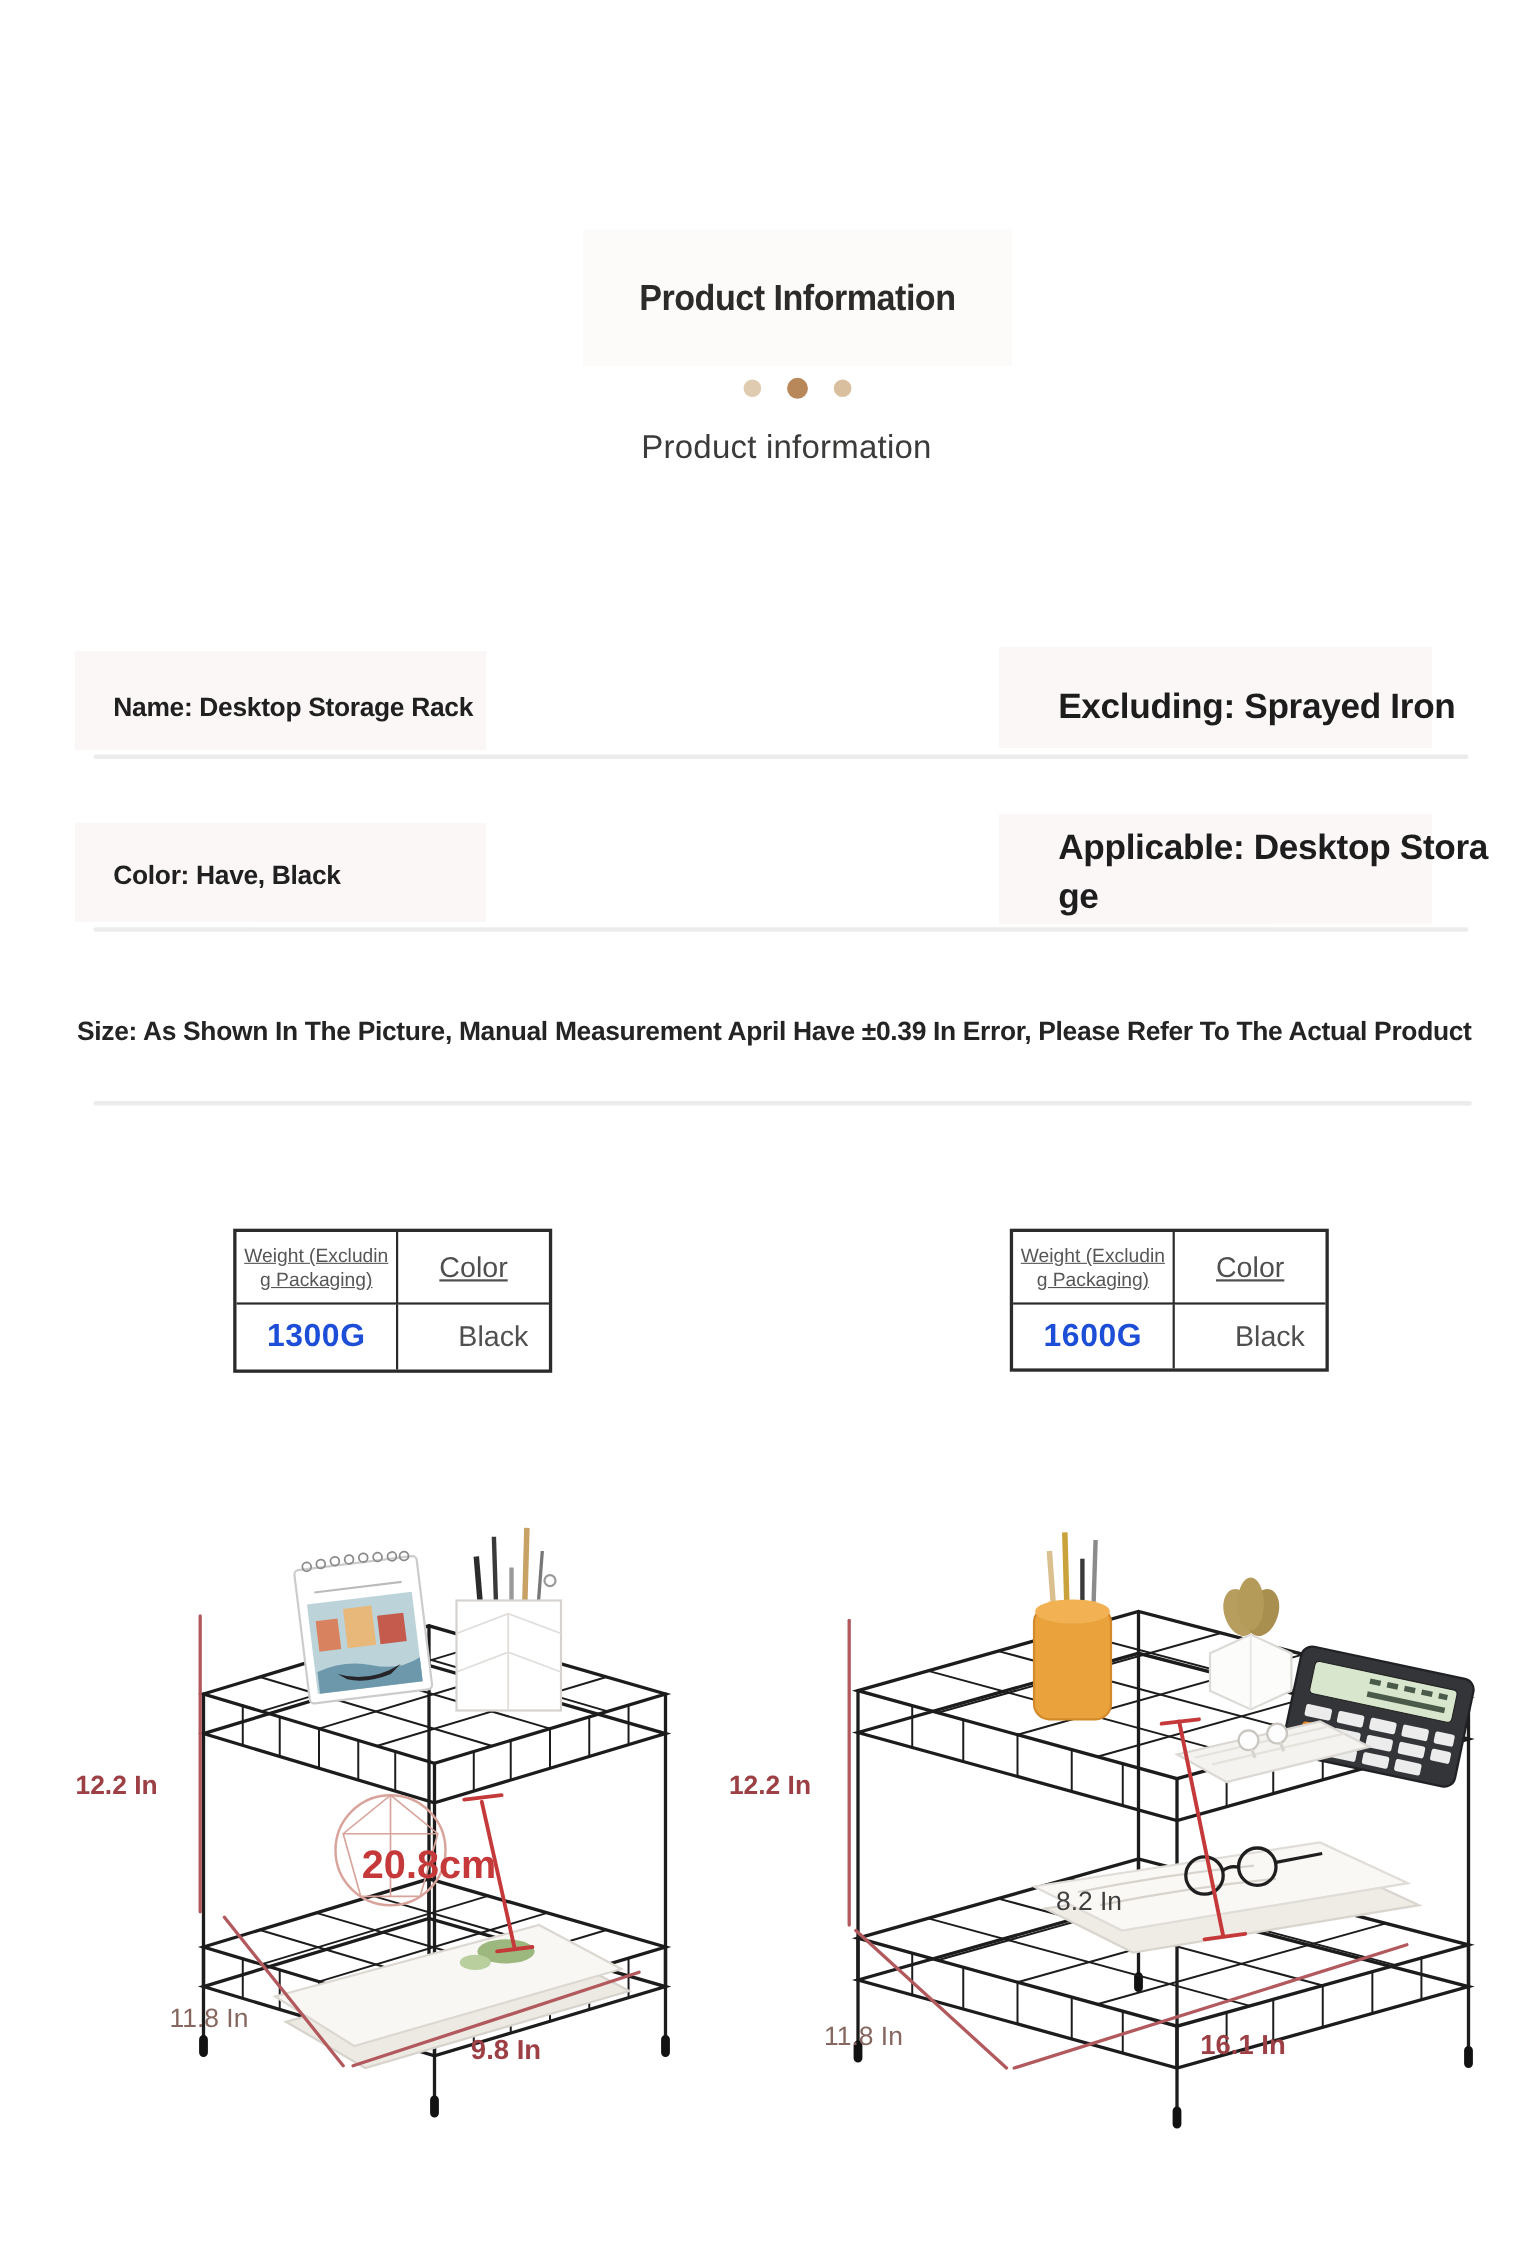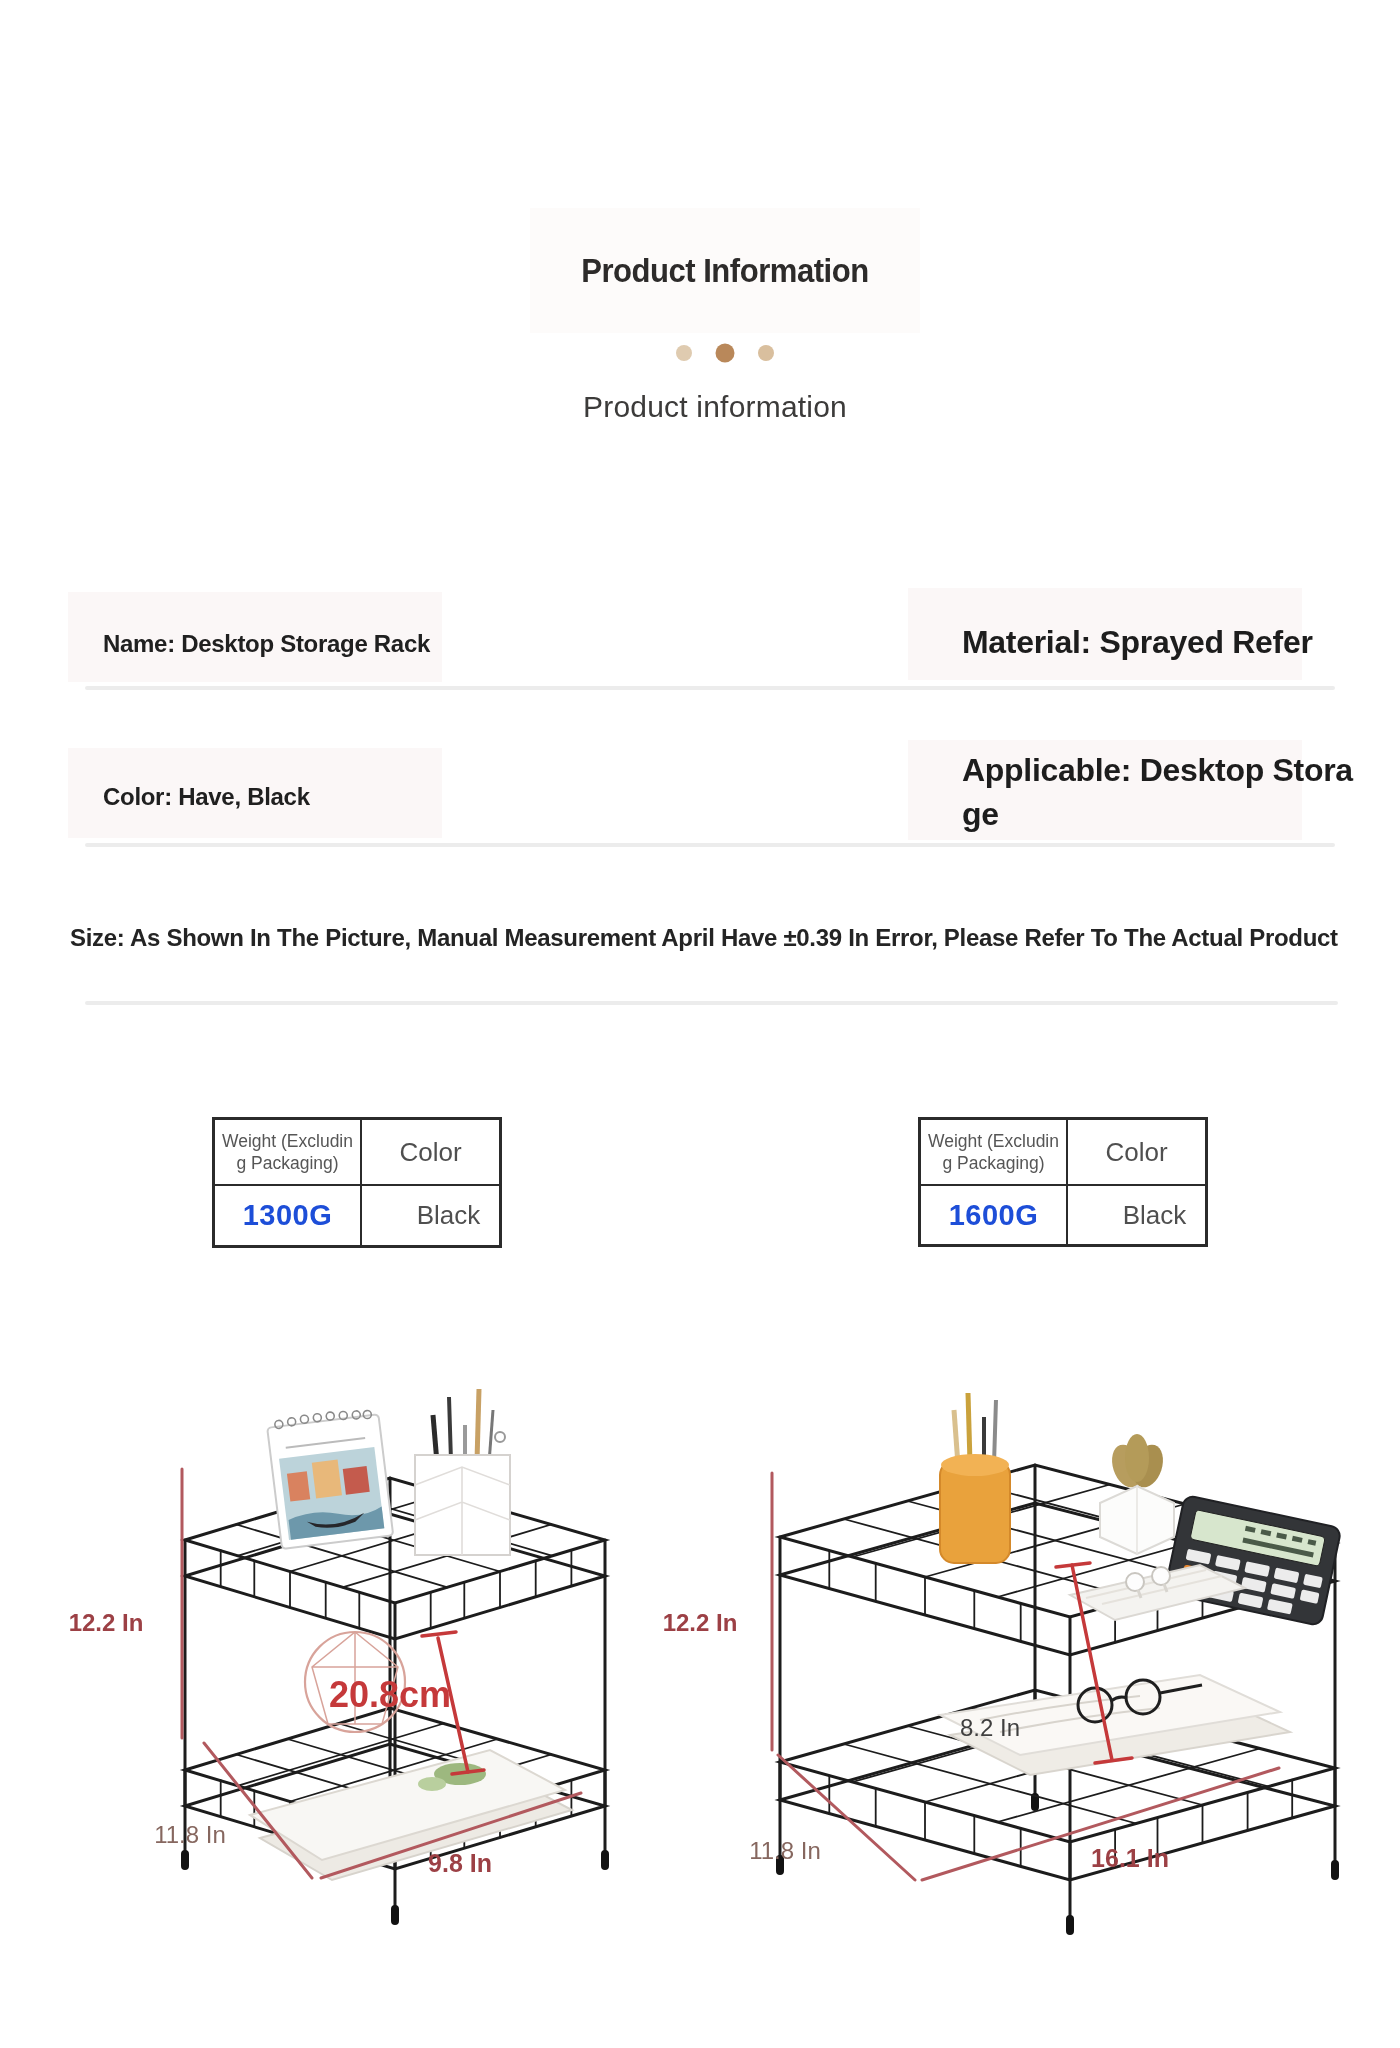--- a/index.html
+++ b/index.html
@@ -48,21 +48,21 @@
   
   .spec-table{
     position:absolute;top:1117px;width:290px;height:131px;box-sizing:border-box;
     border:3px solid #2b2b2b;background:#fff;
     display:grid;grid-template-columns:147px 1fr;grid-template-rows:66px 1fr;
   }
   .tbl-1{left:212px;}
   .tbl-2{left:918px;height:130px;}
   .cell{display:flex;align-items:center;justify-content:center;text-align:center;box-sizing:border-box;}
   .b-r{border-right:2.5px solid #2b2b2b;}
-  .b-b{border-bottom:2.5px solid #2b2b2b;}
+  .b-b{border-bottom:2.5px solid #2b2b2b;text-decoration:underline;}
   .h-weight{font-size:17.5px;color:#565656;line-height:22px;word-break:break-all;padding:0 5px;}
   .h-color{font-size:26px;color:#4f4f4f;}
   .v-weight{font-size:29px;font-weight:bold;color:#1d4ed8;letter-spacing:0.5px;}
   .v-color{font-size:26px;color:#4f4f4f;padding-left:36px;}
 
   
   .fig1{left:60px;top:1360px;width:620px;height:600px;}
   .fig2{left:640px;top:1360px;width:720px;height:600px;}
   svg text{font-family:"Liberation Sans","DejaVu Sans",sans-serif;}
   .wire path,.wire line{fill:none;stroke:#1c1c1c;stroke-linecap:round;}
@@ -88,21 +88,21 @@
   <circle cx="12" cy="13" r="8" fill="#dfcbb0"></circle>
   <circle cx="53" cy="13" r="9.5" fill="#b9885a"></circle>
   <circle cx="94" cy="13" r="8" fill="#d9bf9e"></circle>
 </svg>
 
 <div class="abs subtitle">Product information</div>
 
 <div class="abs tint t1l"></div>
 <div class="abs tint t1r"></div>
 <div class="abs spec-sm s-name">Name: Desktop Storage Rack</div>
-<div class="abs spec-lg s-material">Material: Sprayed Refer</div>
+<div class="abs spec-lg s-material">Excluding: Sprayed Iron</div>
 <div class="abs divider dv1"></div>
 
 <div class="abs tint t2l"></div>
 <div class="abs tint t2r"></div>
 <div class="abs spec-sm s-color">Color: Have, Black</div>
 <div class="abs spec-lg s-applicable">Applicable: Desktop Storage</div>
 <div class="abs divider dv2"></div>
 
 <div class="abs size-note">Size: As Shown In The Picture, Manual Measurement April Have ±0.39 In Error, Please Refer To The Actual Product</div>
 <div class="abs divider dv3"></div>

